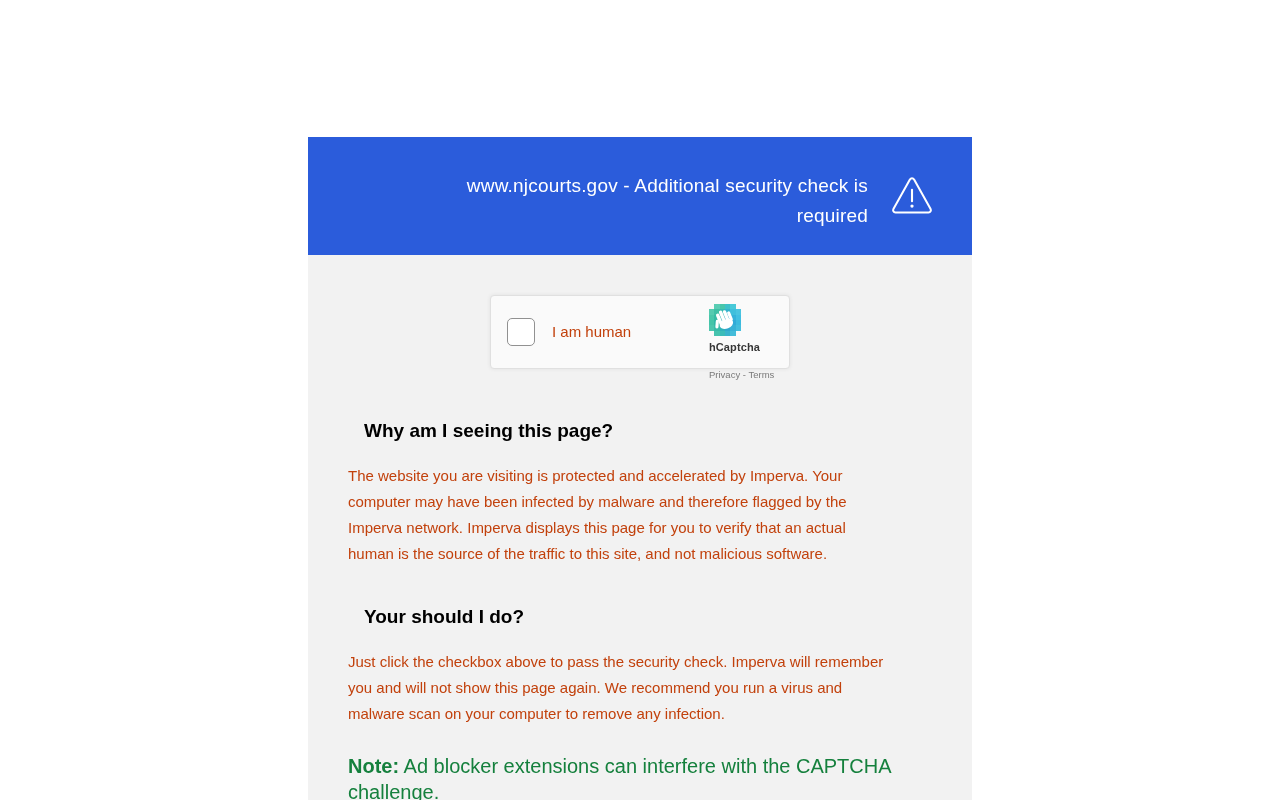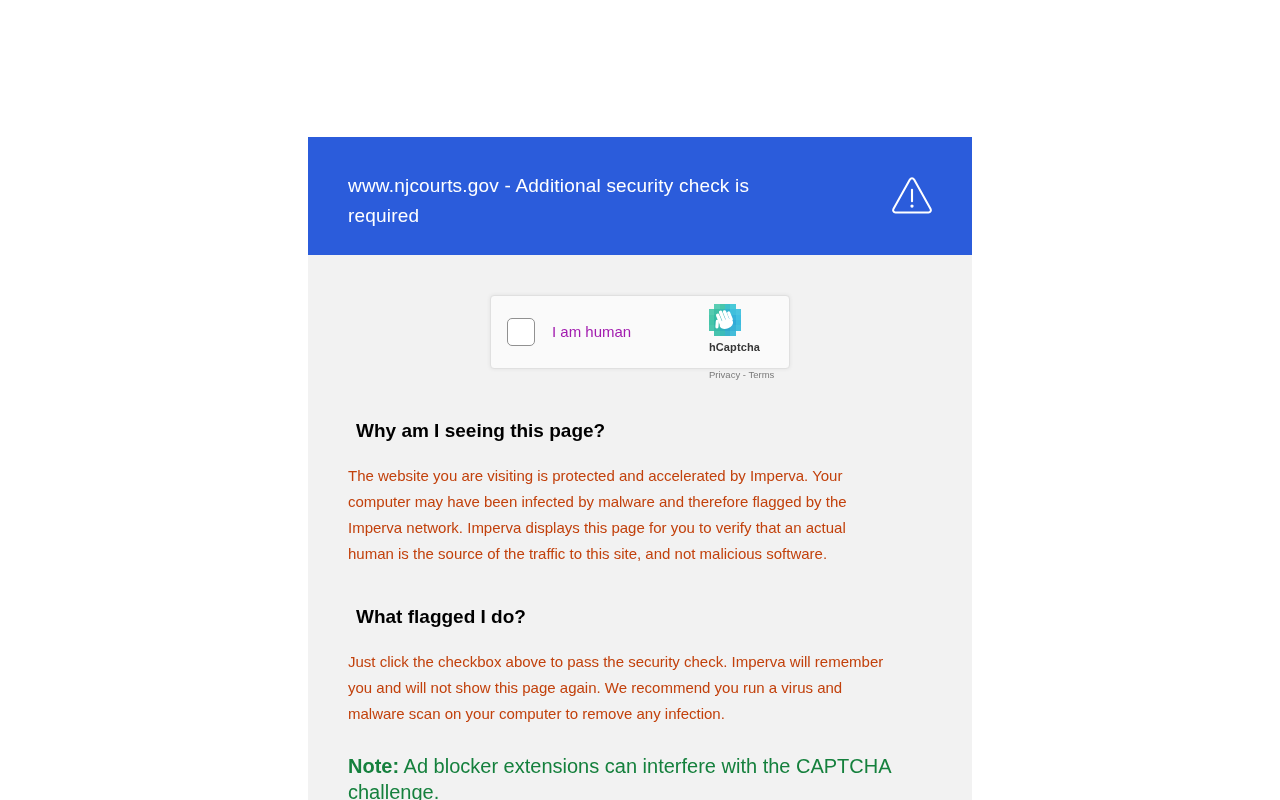--- a/index.html
+++ b/index.html
@@ -14,20 +14,21 @@
   .panel {
     position: absolute;
     left: 308px; top: 137px;
     width: 664px;
   }
   .hdr {
     background: #2b5cdb;
     height: 118px;
     padding: 34px 40px 0;
     position: relative;
+    text-align: right;
   }
   .hdr-title {
     color: #ffffff;
     font-size: 19px;
     line-height: 30px;
     white-space: pre-line;
     max-width: 520px;
     letter-spacing: 0.2px;
   }
   .warn {
@@ -57,21 +58,21 @@
     background: #ffffff;
     border: 1.5px solid #919191;
     border-radius: 5px;
     cursor: pointer;
   }
   .cb-label {
     position: absolute;
     left: 61px; top: 0; bottom: 2px;
     display: flex; align-items: center;
     font-size: 15px;
-    color: #a21caf;
+    color: #c2410c;
   }
   .brand {
     position: absolute;
     right: 8px; top: 8px;
     width: 72px;
     text-align: left;
   }
   .logo { display: inline-block; width: 32px; height: 32px; cursor: pointer; }
   .logo svg { display: block; width: 32px; height: 32px; }
   .brand-name {
@@ -84,21 +85,21 @@
   .brand-links {
     font-size: 9.5px;
     color: #7a7a7a;
     margin-top: 16px;
   }
   .brand-links span[data-interactable="true"] { cursor: pointer; }
   h2 {
     font-size: 19px;
     font-weight: bold;
     color: #000000;
-    margin: 51px 8px 0;
+    margin: 51px 16px 0;
     line-height: 22px;
   }
   h2.h-what { margin-top: 39px; }
   .body-text {
     font-size: 15px;
     line-height: 26px;
     color: #c2410c;
     margin: 21px 0 0;
     white-space: pre-line;
   }
@@ -183,21 +184,21 @@
         <div class="brand-links" data-interactable="false"><span data-interactable="true">Privacy</span><span data-interactable="false"> - </span><span data-interactable="true">Terms</span></div>
       </div>
     </div>
 
     <h2 data-interactable="false">Why am I seeing this page?</h2>
     <p class="body-text" data-interactable="false">The website you are visiting is protected and accelerated by Imperva. Your
 computer may have been infected by malware and therefore flagged by the
 Imperva network. Imperva displays this page for you to verify that an actual
 human is the source of the traffic to this site, and not malicious software.</p>
 
-    <h2 class="h-what" data-interactable="false">What flagged I do?</h2>
+    <h2 class="h-what" data-interactable="false">Your should I do?</h2>
     <p class="body-text" data-interactable="false">Just click the checkbox above to pass the security check. Imperva will remember
 you and will not show this page again. We recommend you run a virus and
 malware scan on your computer to remove any infection.</p>
 
     <p class="note" data-interactable="false"><strong data-interactable="false">Note:</strong><span data-interactable="false"> Ad blocker extensions can interfere with the CAPTCHA challenge.</span></p>
 
   </div>
 </div>
 
 </body></html>

